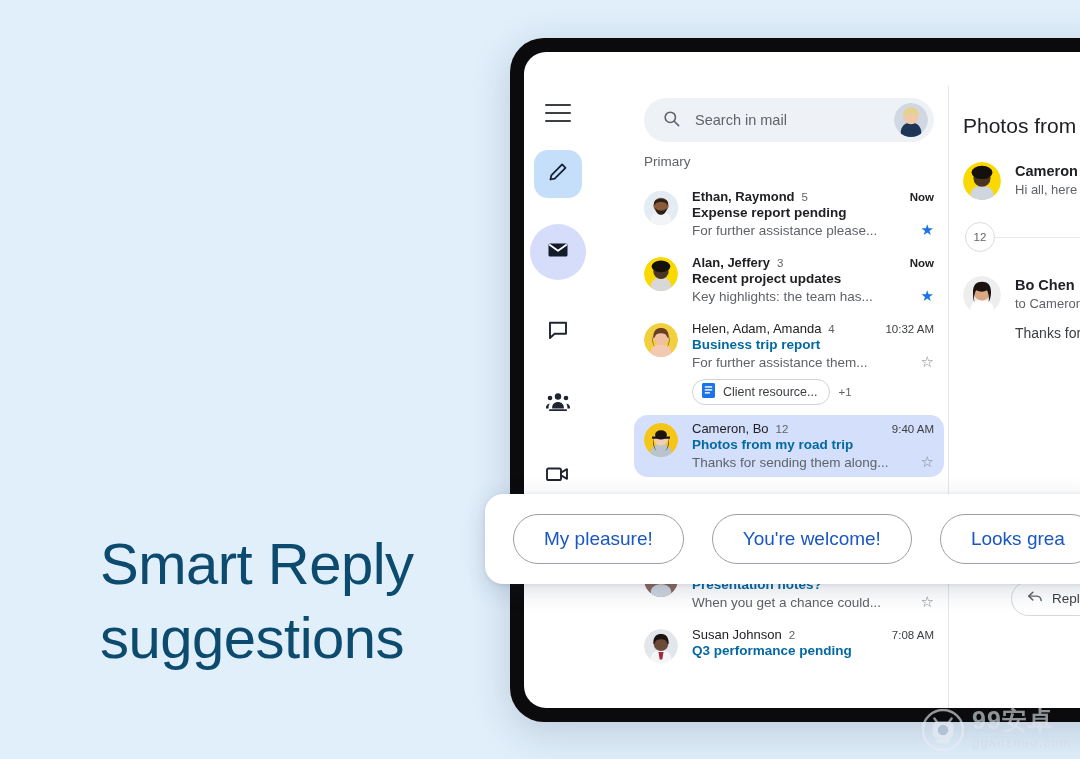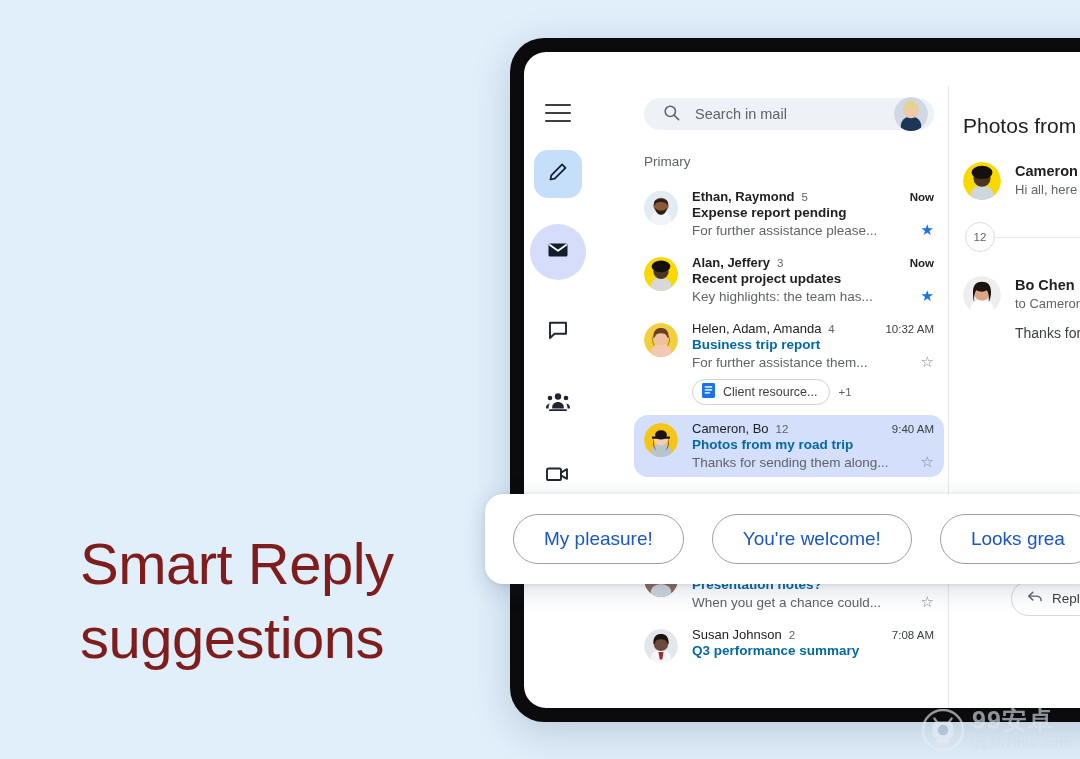--- a/index.html
+++ b/index.html
@@ -7,26 +7,26 @@
     width: 1080px; height: 759px;
     overflow: hidden;
     font-family: "Liberation Sans", sans-serif;
     background: #e1effb;
   }
   .stage { position: relative; width: 1080px; height: 759px; background: #e1effb; }
 
   
   .headline {
     position: absolute;
-    left: 80px; top: 527px;
+    left: 100px; top: 527px;
     width: 400px;
     font-size: 58px;
     line-height: 74px;
     font-weight: 400;
-    color: #7f1d1d;
+    color: #0c4a6e;
     letter-spacing: -0.5px;
   }
   .headline .l2 { display: block; }
 
   
   .device {
     position: absolute;
     left: 510px; top: 38px;
     width: 700px; height: 684px;
     background: #0b0b0d;
@@ -76,21 +76,21 @@
     margin-top: 26px;
     width: 56px; height: 56px; border-radius: 50%;
     display:flex; align-items:center; justify-content:center;
   }
   .rail-item.active { background: #d6ddfb; }
   .rail-item.plain { width: 40px; height: 40px; margin-top: 32px; }
 
   
   .searchwrap { position: absolute; left: 120px; top: 12px; right: 14px; }
   .searchbar {
-    height: 32px; border-radius: 24px; background: #eef1f6;
+    height: 44px; border-radius: 24px; background: #eef1f6;
     display:flex; align-items:center; padding: 0 6px 0 18px; gap: 14px;
   }
   .searchbar .ph { flex:1; font-size: 14.5px; color: #5f6368; }
   .avatar-sm {
     width: 34px; height: 34px; border-radius: 50%;
     overflow:hidden; flex:0 0 auto;
   }
 
   
   .listarea { position: absolute; left: 120px; top: 68px; right: 4px; bottom: 0; }
@@ -424,21 +424,21 @@
                   <path d="M11 16c0-7 4-10 9-10s9 3 9 10c0 3-1 2-2 0-1-3-3-4-7-4s-6 1-7 4c-1 2-2 3-2 0z" fill="#1d140f"></path>
                   <path d="M17 27h6l-1.5 9h-3z" fill="#a02c3a"></path>
                 </svg>
               </span>
               <div class="rowbody">
                 <div class="rowtop">
                   <span class="sender">Susan Johnson</span>
                   <span class="cnt">2</span>
                   <span class="time">7:08 AM</span>
                 </div>
-                <div class="subj">Q3 performance summary</div>
+                <div class="subj">Q3 performance pending</div>
               </div>
             </div>
 
           </div>
         </div>
 
         <div class="divider"></div>
 
         <div class="rightpane">
           <div class="thread">

